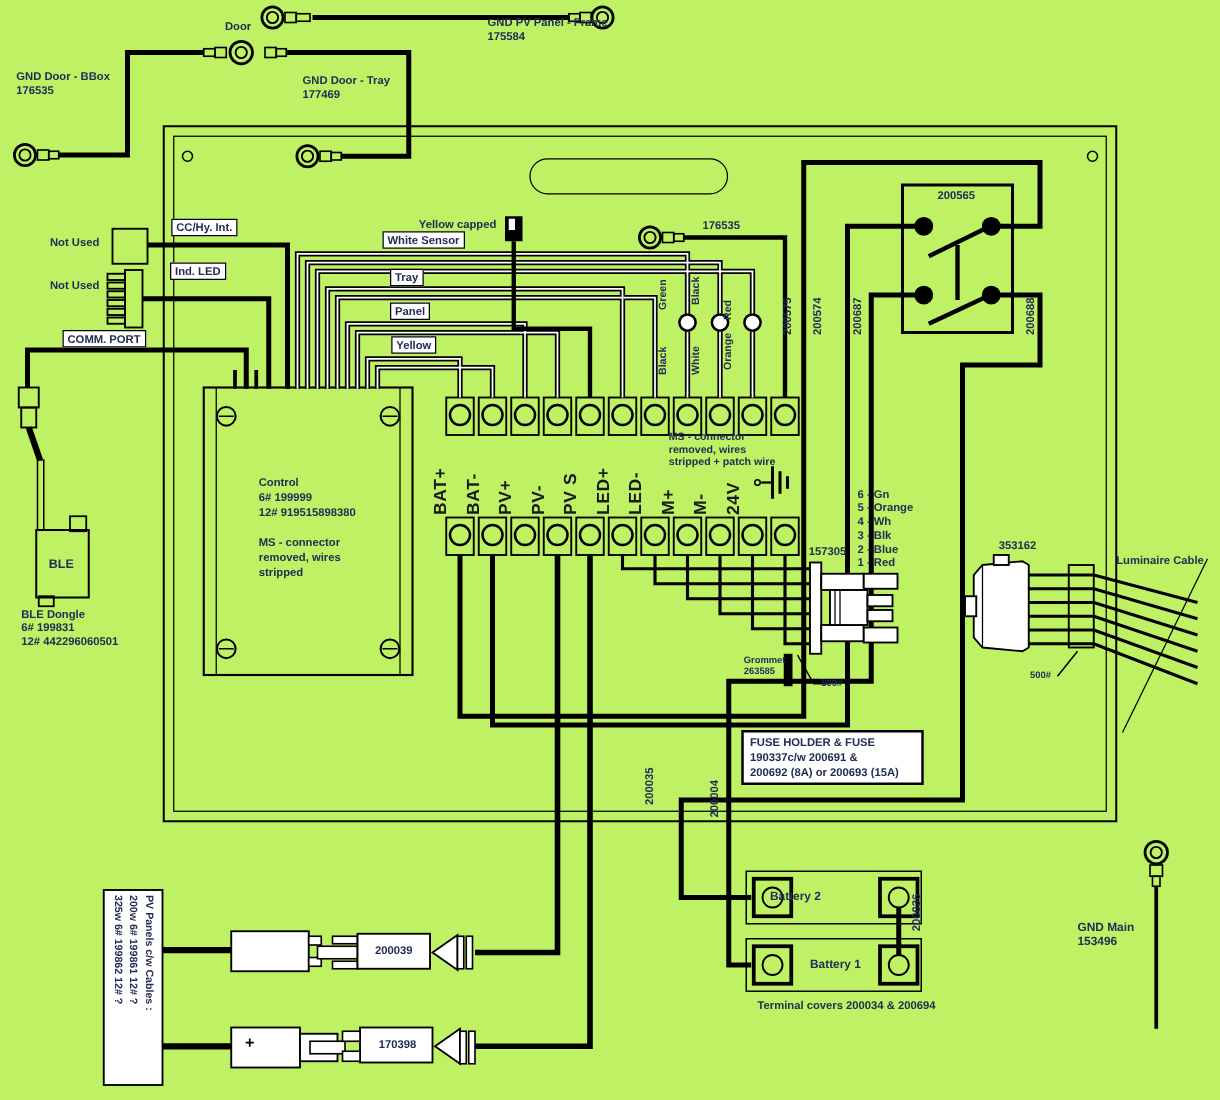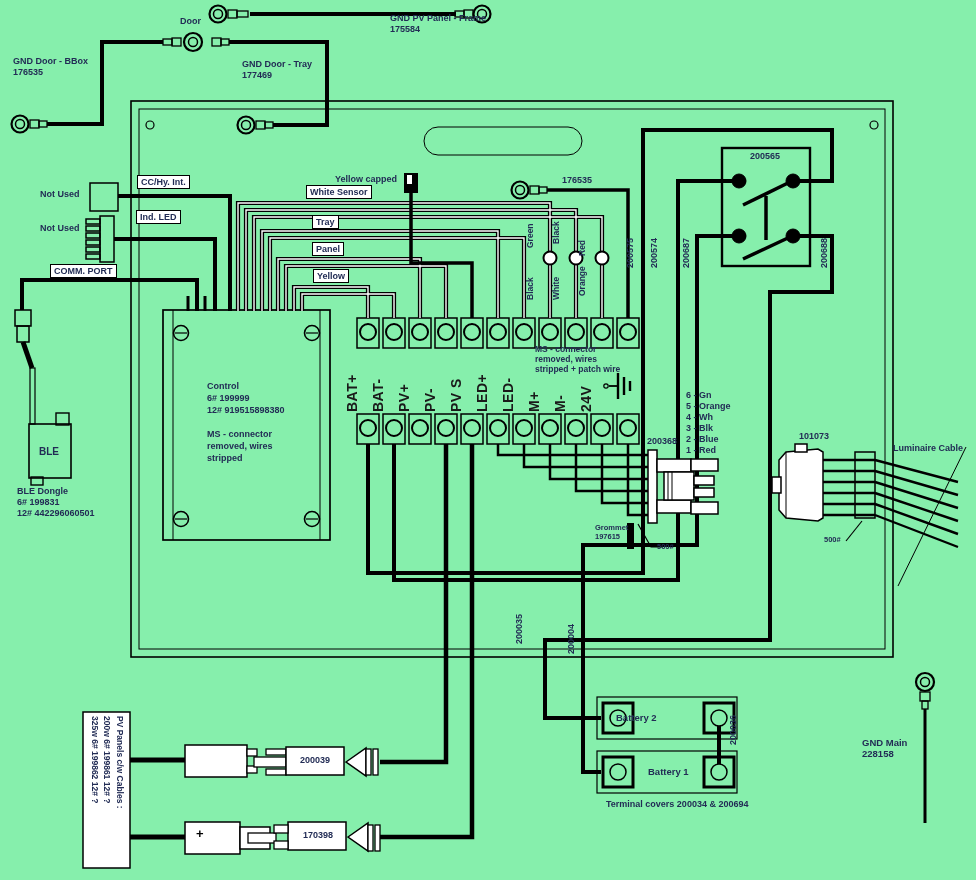--- a/index.html
+++ b/index.html
@@ -1,16 +1,16 @@
 <!DOCTYPE html>
 <html><head>
 <meta charset="utf-8">
 <style>
   html,body{margin:0;padding:0;background:#fff;}
-  #canvas{position:relative;width:976px;height:880px;background:#86efac;overflow:hidden;
+  #canvas{position:relative;width:976px;height:880px;background:#bef264;overflow:hidden;
           font-family:"Liberation Sans",sans-serif;}
   #wires{position:absolute;left:0;top:0;}
   .lbl{position:absolute;font:bold 9px "Liberation Sans",sans-serif;color:#222c55;
        white-space:pre-line;line-height:11px;z-index:5;}
   .boxed{border:1.3px solid #000;background:#fff;padding:0 3px;line-height:12px;}
   .v{height:14px;line-height:14px;transform-origin:0 100%;transform:rotate(-90deg);}
   .term{font:bold 14px "Liberation Sans",sans-serif;color:#1a1a1a;height:16px;line-height:16px;
         transform-origin:0 100%;transform:rotate(-90deg);letter-spacing:.5px;}
   .small{font-size:7.5px;line-height:9px;}
   .fusebox{border:2.6px solid #000;background:#fff;padding:2px 5px;line-height:12px;width:132px;}
@@ -377,34 +377,37 @@
 <div class="lbl v" style="left:578px;top:640px">200004</div>
 <div class="lbl v" style="left:740px;top:731px">200036</div>
 
 <div class="lbl" style="left:750px;top:151px">200565</div>
 <div class="lbl" style="left:686px;top:390px">6 - Gn
 5 - Orange
 4 - Wh
 3 - Blk
 2 - Blue
 1 - Red</div>
-<div class="lbl" style="left:647px;top:436px">200368</div>
-<div class="lbl" style="left:799px;top:431px">101073</div>
+<div class="lbl" style="left:647px;top:436px">157305</div>
+<div class="lbl" style="left:799px;top:431px">353162</div>
 <div class="lbl" style="left:893px;top:443px">Luminaire Cable</div>
 <div class="lbl small" style="left:595px;top:523px">Grommet
-197615</div>
+263585</div>
 <div class="lbl small" style="left:657px;top:542px">500#</div>
 <div class="lbl small" style="left:824px;top:535px">500#</div>
 
+<div class="lbl fusebox" style="left:593px;top:584px">FUSE HOLDER &amp; FUSE
+190337c/w 200691 &amp;
+200692 (8A) or 200693 (15A)</div>
 
 <div class="lbl" style="left:616px;top:712px;font-size:9.5px">Battery 2</div>
 <div class="lbl" style="left:648px;top:766px;font-size:9.5px">Battery 1</div>
 <div class="lbl" style="left:606px;top:799px">Terminal covers 200034 &amp; 200694</div>
 <div class="lbl" style="left:862px;top:737px;font-size:9.5px">GND Main
-228158</div>
+153496</div>
 
 <div class="lbl rot90" style="left:126px;top:716px">PV Panels c/w Cables :
 200w 6# 199861 12# ?
 325w 6# 199862 12# ?</div>
 <div class="lbl" style="left:300px;top:755px">200039</div>
 <div class="lbl" style="left:303px;top:830px">170398</div>
 <div class="lbl big" style="left:196px;top:828px;color:#000">+</div>
 
 </div>
 

